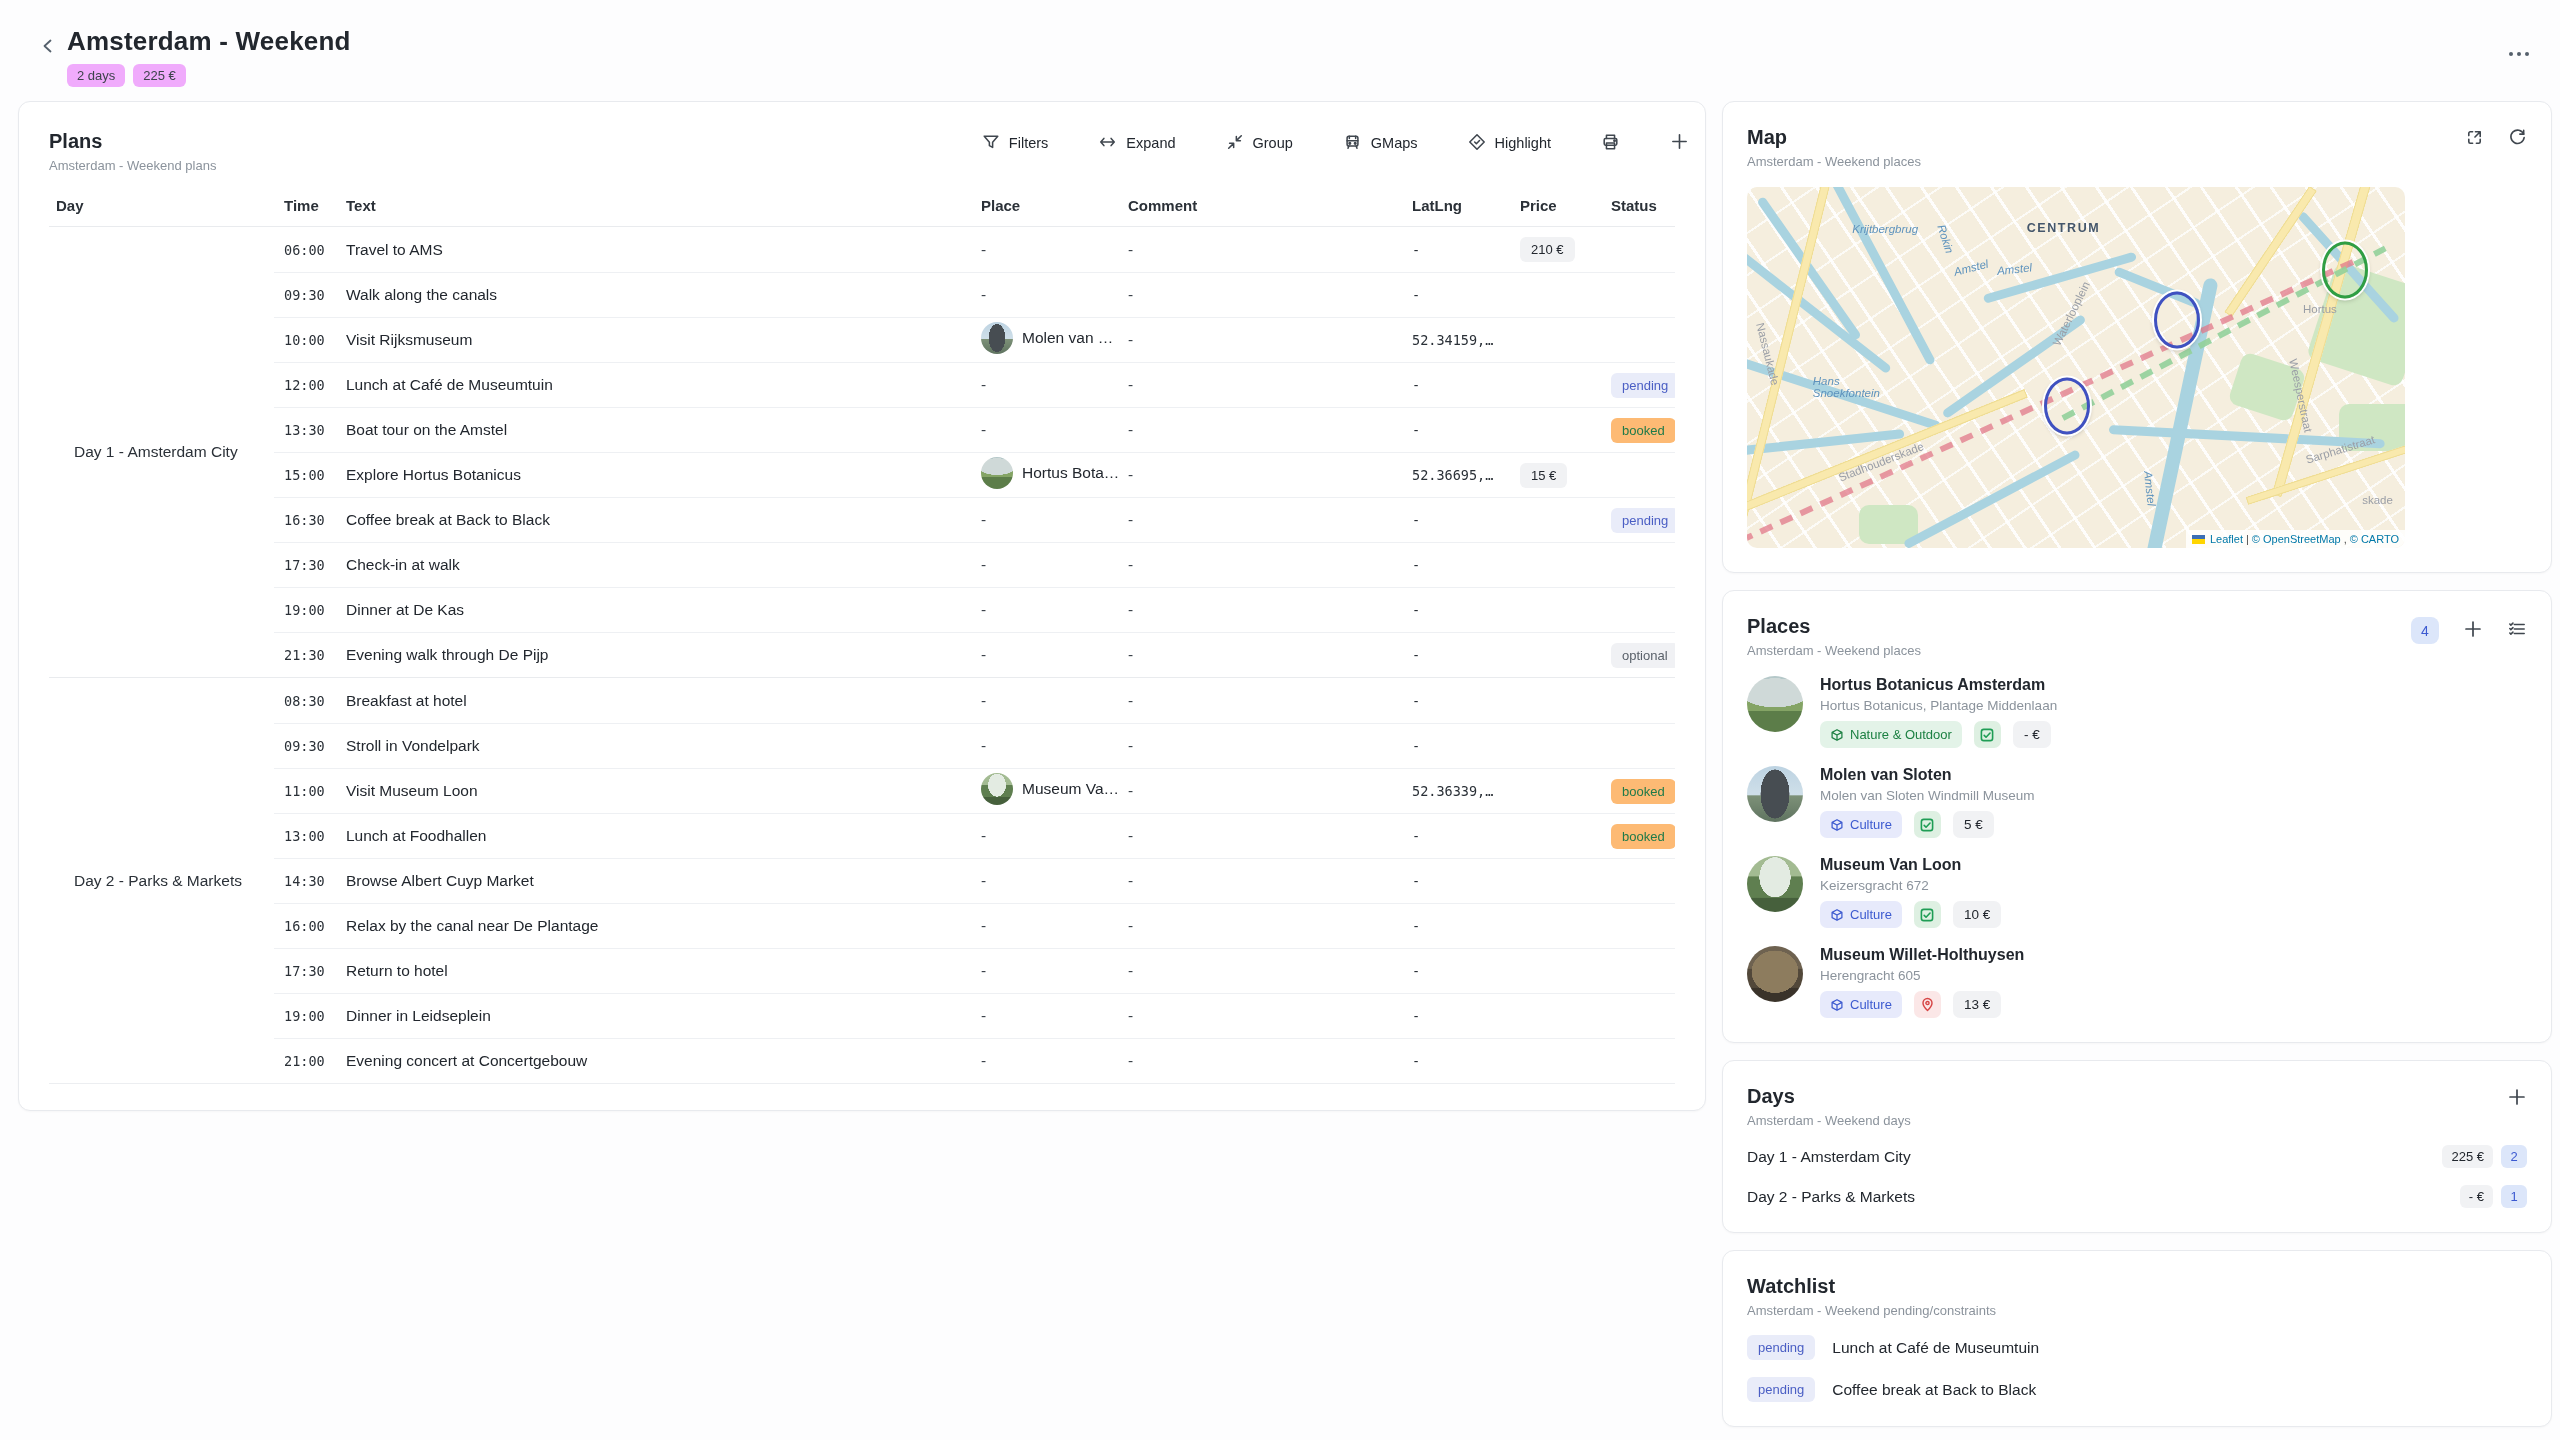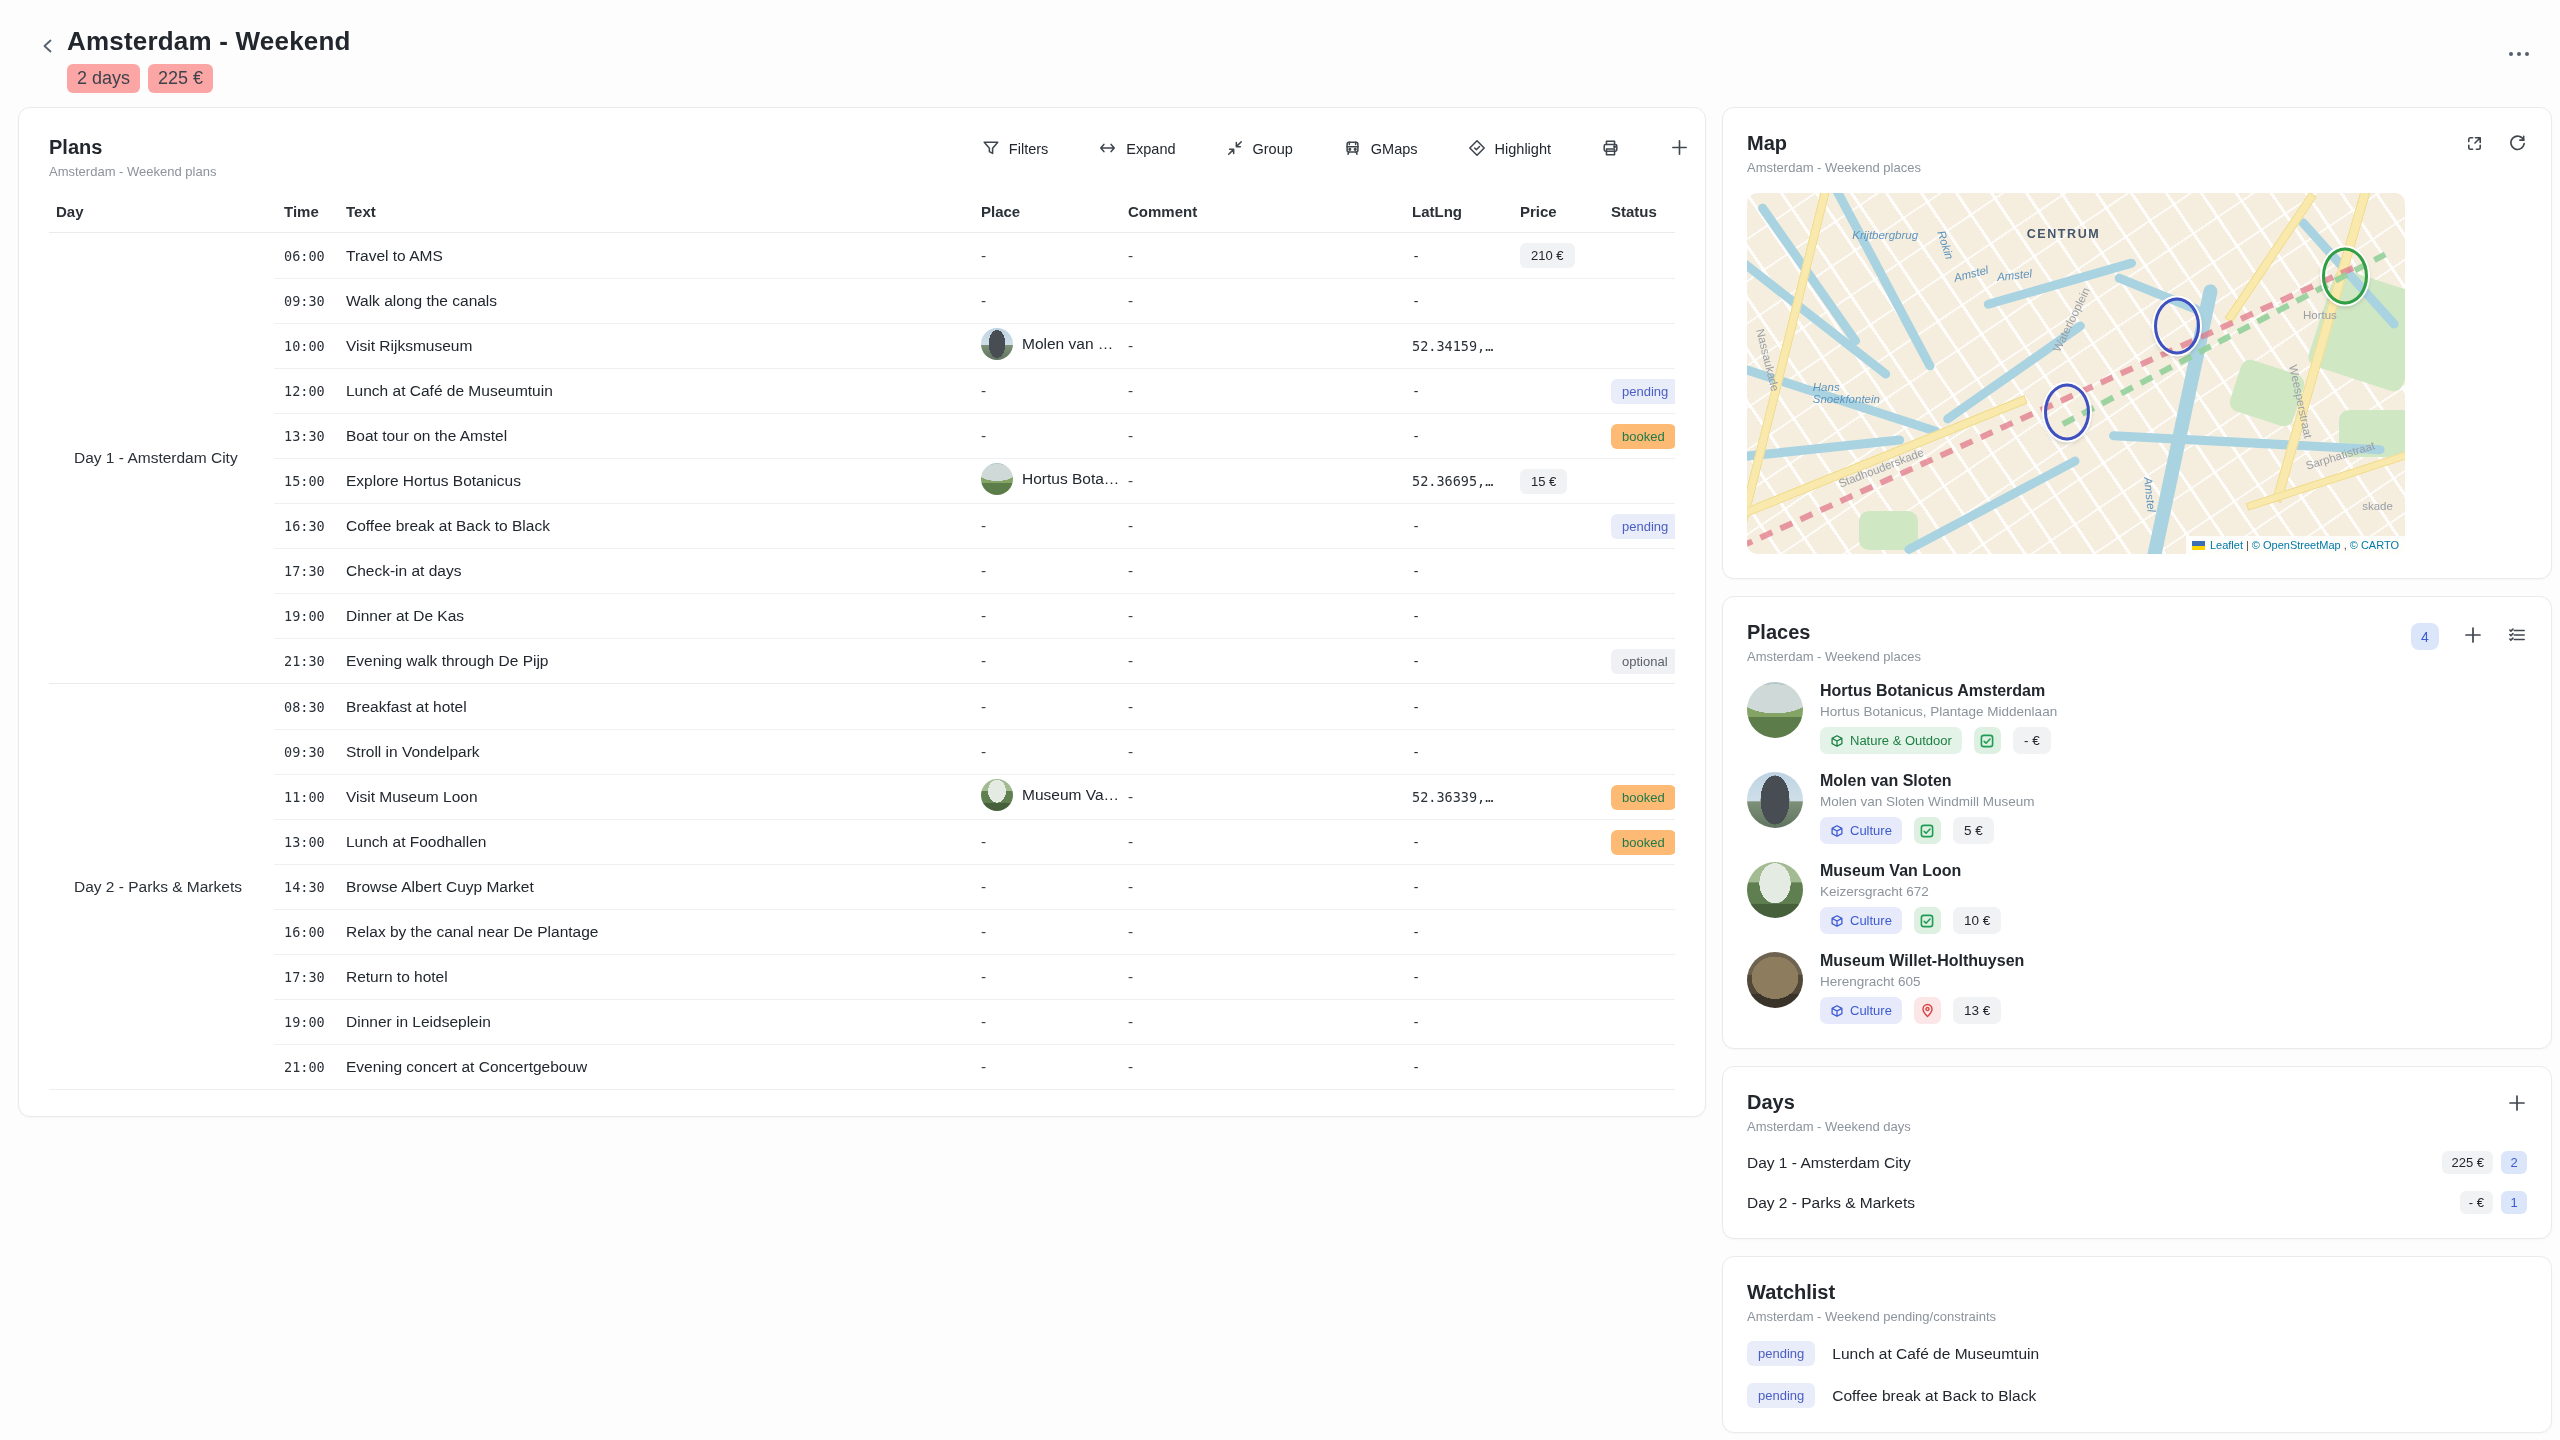--- a/index.html
+++ b/index.html
@@ -4,21 +4,21 @@
 <style>
   * { margin:0; padding:0; box-sizing:border-box; }
   html,body { width:2560px; height:1440px; overflow:hidden; }
   body { font-family:"Liberation Sans","DejaVu Sans",sans-serif; background:#fdfdfe; color:#22272e; }
 
   
   .page-header { padding:26px 36px 14px 33px; position:relative; display:flex; align-items:flex-start; gap:4px; }
   .back-btn { width:30px; height:30px; margin-top:6px; border:none; background:none; cursor:pointer; color:#55606c; display:flex; align-items:center; justify-content:center; }
   .page-title { font-size:26px; font-weight:600; letter-spacing:.2px; }
   .hdr-badges { display:flex; gap:8px; margin-top:7px; }
-  .badge-gray { background:#fca5a5; color:#3c434b; font-size:18px; padding:4px 10px; border-radius:6px; }
+  .badge-gray { background:#f0abfc; color:#3c434b; font-size:13px; padding:4px 10px; border-radius:6px; }
   .menu-btn { position:absolute; right:30px; top:46px; border:none; background:none; cursor:pointer; color:#55606c; }
 
   
   .main { display:flex; gap:16px; padding:0 8px 0 18px; align-items:flex-start; }
   .card { background:#fff; border:1px solid #e8eaee; border-radius:12px; box-shadow:0 1px 2px rgba(16,24,40,.03); }
   .plans-card { flex:1; padding:28px 30px 26px 30px; position:relative; min-height:1005px; }
   .right-col { width:830px; display:flex; flex-direction:column; gap:17px; }
 
   .card-title { font-size:20px; font-weight:700; }
   .card-sub { font-size:13px; color:#8b939c; margin-top:5px; }
@@ -349,21 +349,21 @@
                   <div class="cell">
                     
                   </div>
                   <div class="cell">
                     <span class="chip status-chip" data-variant="pending">pending</span>
                   </div>
                 </div>
 
                 <div class="trow">
                   <div class="cell cell-time">17:30</div>
-                  <div class="cell">Check-in at days</div>
+                  <div class="cell">Check-in at walk</div>
                   <div class="cell">
                     <span class="dash">-</span>
                     
                   </div>
                   <div class="cell dash">-</div>
                   <div class="cell latlng">-</div>
                   <div class="cell">
                     
                   </div>
                   <div class="cell">

